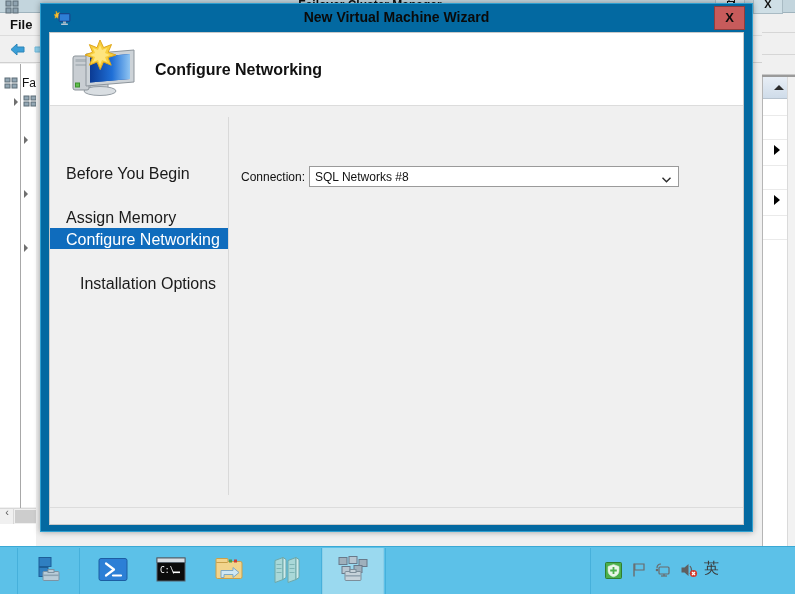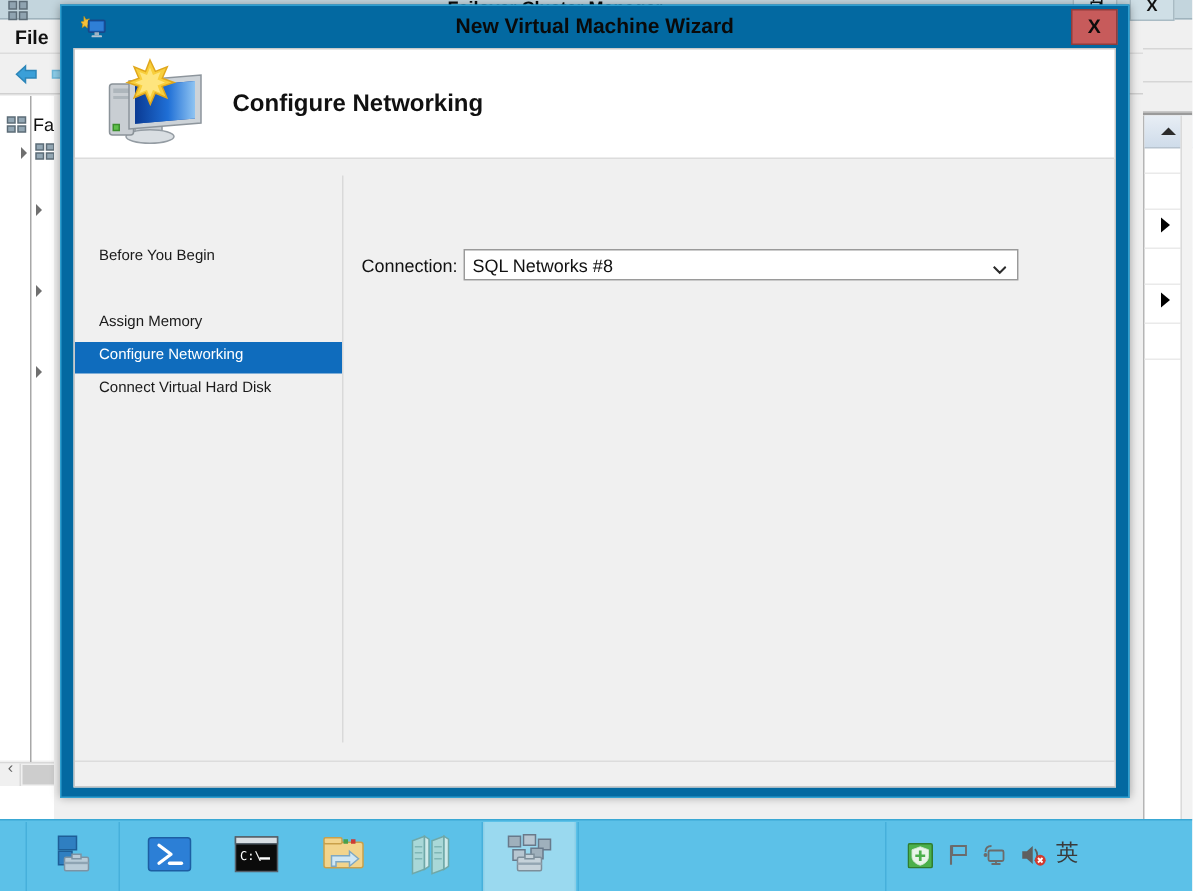--- a/index.html
+++ b/index.html
@@ -79,21 +79,21 @@
   .wz-body{position:absolute;left:8px;top:28px;width:695px;height:493px;background:#f0f0f0;
       border:1px solid #c9c9c9;box-sizing:border-box;overflow:hidden;}
 
   .wz-header{position:absolute;left:0;top:0;width:693px;height:73px;background:#ffffff;
       border-bottom:1px solid #dcdcdc;box-sizing:border-box;}
   .wz-header-icon{position:absolute;left:14px;top:5px;width:78px;height:64px;}
   .wz-header-title{position:absolute;left:105px;top:28px;font-size:16px;font-weight:bold;color:#111;}
 
   .wz-nav{position:absolute;left:0;top:74px;width:178px;height:394px;background:#f0f0f0;}
   .wz-nav-item{position:absolute;left:0;width:178px;height:21px;font-size:12px;color:#1a1a1a;}
-  .wz-nav-item .t{position:absolute;top:3px;font-size:10px;white-space:nowrap;}
+  .wz-nav-item .t{position:absolute;top:3px;font-size:16px;white-space:nowrap;}
   .wz-nav-item.sel{background:#0f6cbd;}
   .wz-nav-item.sel .t{color:#ffffff;}
 
   .wz-vsep{position:absolute;left:178px;top:84px;width:1px;height:378px;background:#d9d9d9;}
 
   .wz-content{position:absolute;left:186px;top:74px;width:507px;height:394px;}
   .wz-para{position:absolute;left:5px;top:16px;width:492px;font-size:12px;color:#111;line-height:16px;}
   .wz-conn-label{position:absolute;left:5px;top:63px;font-size:12px;color:#111;}
   .wz-combo{position:absolute;left:73px;top:59px;width:370px;height:21px;background:#ffffff;
       border:1px solid #9a9a9a;box-sizing:border-box;}
@@ -280,22 +280,22 @@
       <div class="wz-nav">
         <div class="wz-nav-item" style="top:55px">
           <span class="t" style="left:16px">Before You Begin</span>
         </div>
         <div class="wz-nav-item" style="top:99px">
           <span class="t" style="left:16px">Assign Memory</span>
         </div>
         <div class="wz-nav-item sel" style="top:121px">
           <span class="t" style="left:16px">Configure Networking</span>
         </div>
-        <div class="wz-nav-item" style="top:143px">
-          <span class="t" style="left:16px">Connect Virtual Hard Disk</span>
+        <div class="wz-nav-item" style="top:165px">
+          <span class="t" style="left:30px">Installation Options</span>
         </div>
       </div>
 
       <div class="wz-vsep"></div>
 
       <div class="wz-content">
         <div class="wz-conn-label">Connection:</div>
         <div class="wz-combo">
           <span class="val">SQL Networks #8</span>
           <span class="chev">

